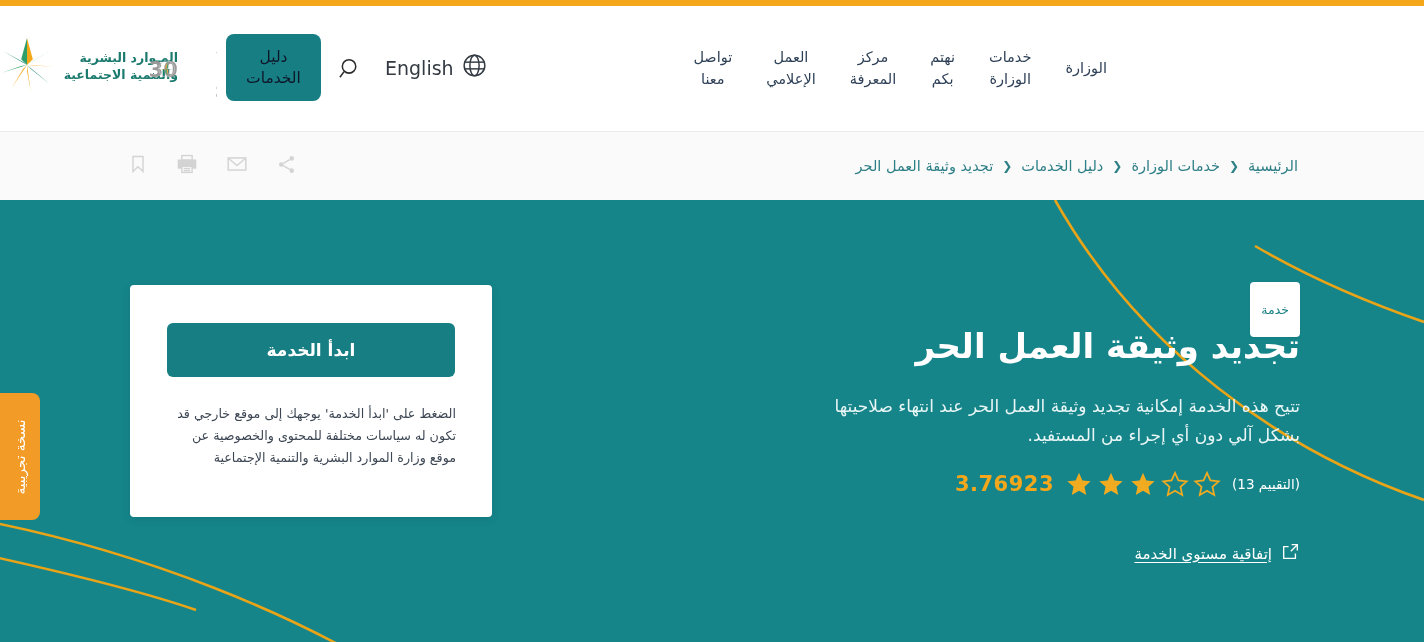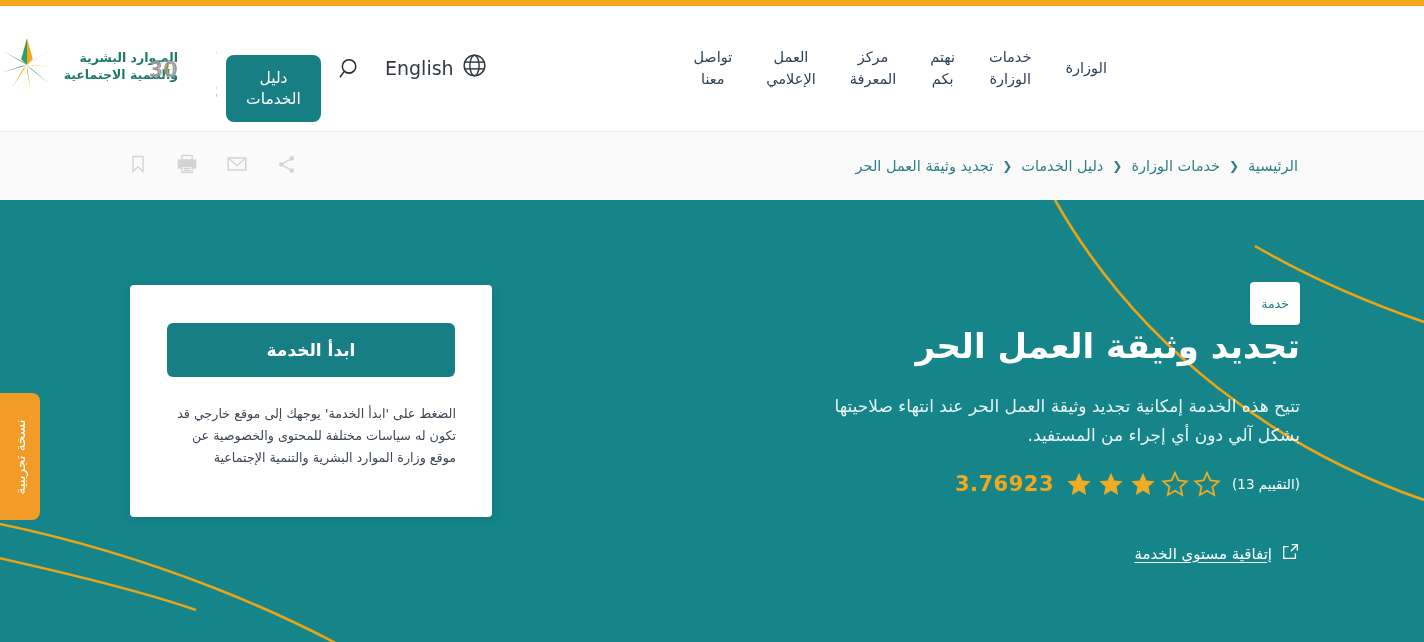--- a/index.html
+++ b/index.html
@@ -39,23 +39,23 @@
   .nav-item .sub { display: block; }
   .nav-phone { letter-spacing: .3px; }
 
   .lang-toggle {
     position: absolute; left: 385px; top: 46px;
     display: flex; align-items: center; gap: 7px; cursor: pointer;
   }
   .lang-toggle .txt { font-size: 19px; color: #333a42; }
   .search-btn { position: absolute; left: 338px; top: 50px; cursor: pointer; }
   .guide-btn {
-    position: absolute; left: 226px; top: 49px;
+    position: absolute; left: 226px; top: 28px;
     width: 95px; height: 67px; background: #177f83; border-radius: 8px;
-    color: #ffffff; font-size: 15.5px; line-height: 1.35; text-align: center;
+    color: #0f172a; font-size: 15.5px; line-height: 1.35; text-align: center;
     display: flex; flex-direction: column; justify-content: center; cursor: pointer;
   }
   .vision-logo { position: absolute; left: 125px; top: 36px; width: 92px; }
 
   
   .crumb-bar {
     height: 69px; background: #fafafa; border-top: 1px solid #ececec;
     display: flex; align-items: center; position: relative;
   }
   .crumbs {
@@ -71,21 +71,21 @@
   
   .hero {
     position: relative; height: 442px; width: 100%;
     background: #15858a; overflow: hidden;
   }
   .hero-curves { position: absolute; inset: 0; width: 100%; height: 100%; }
 
   .badge {
     position: absolute; right: 124px; top: 82px;
     background: #fff; color: #177f83; font-size: 12.5px;
-    padding: 14px 11px; border-radius: 4px; box-shadow: 0 1px 2px rgba(0,0,0,.08);
+    padding: 20px 11px; border-radius: 4px; box-shadow: 0 1px 2px rgba(0,0,0,.08);
   }
   .hero-title {
     position: absolute; right: 124px; top: 126px;
     color: #ffffff; font-size: 34px; font-weight: 700; letter-spacing: .2px;
   }
   .hero-desc {
     position: absolute; right: 124px; top: 192px; width: 490px;
     color: #eaf6f6; font-size: 17px; line-height: 1.72; text-align: right;
   }
   .rating-row {

